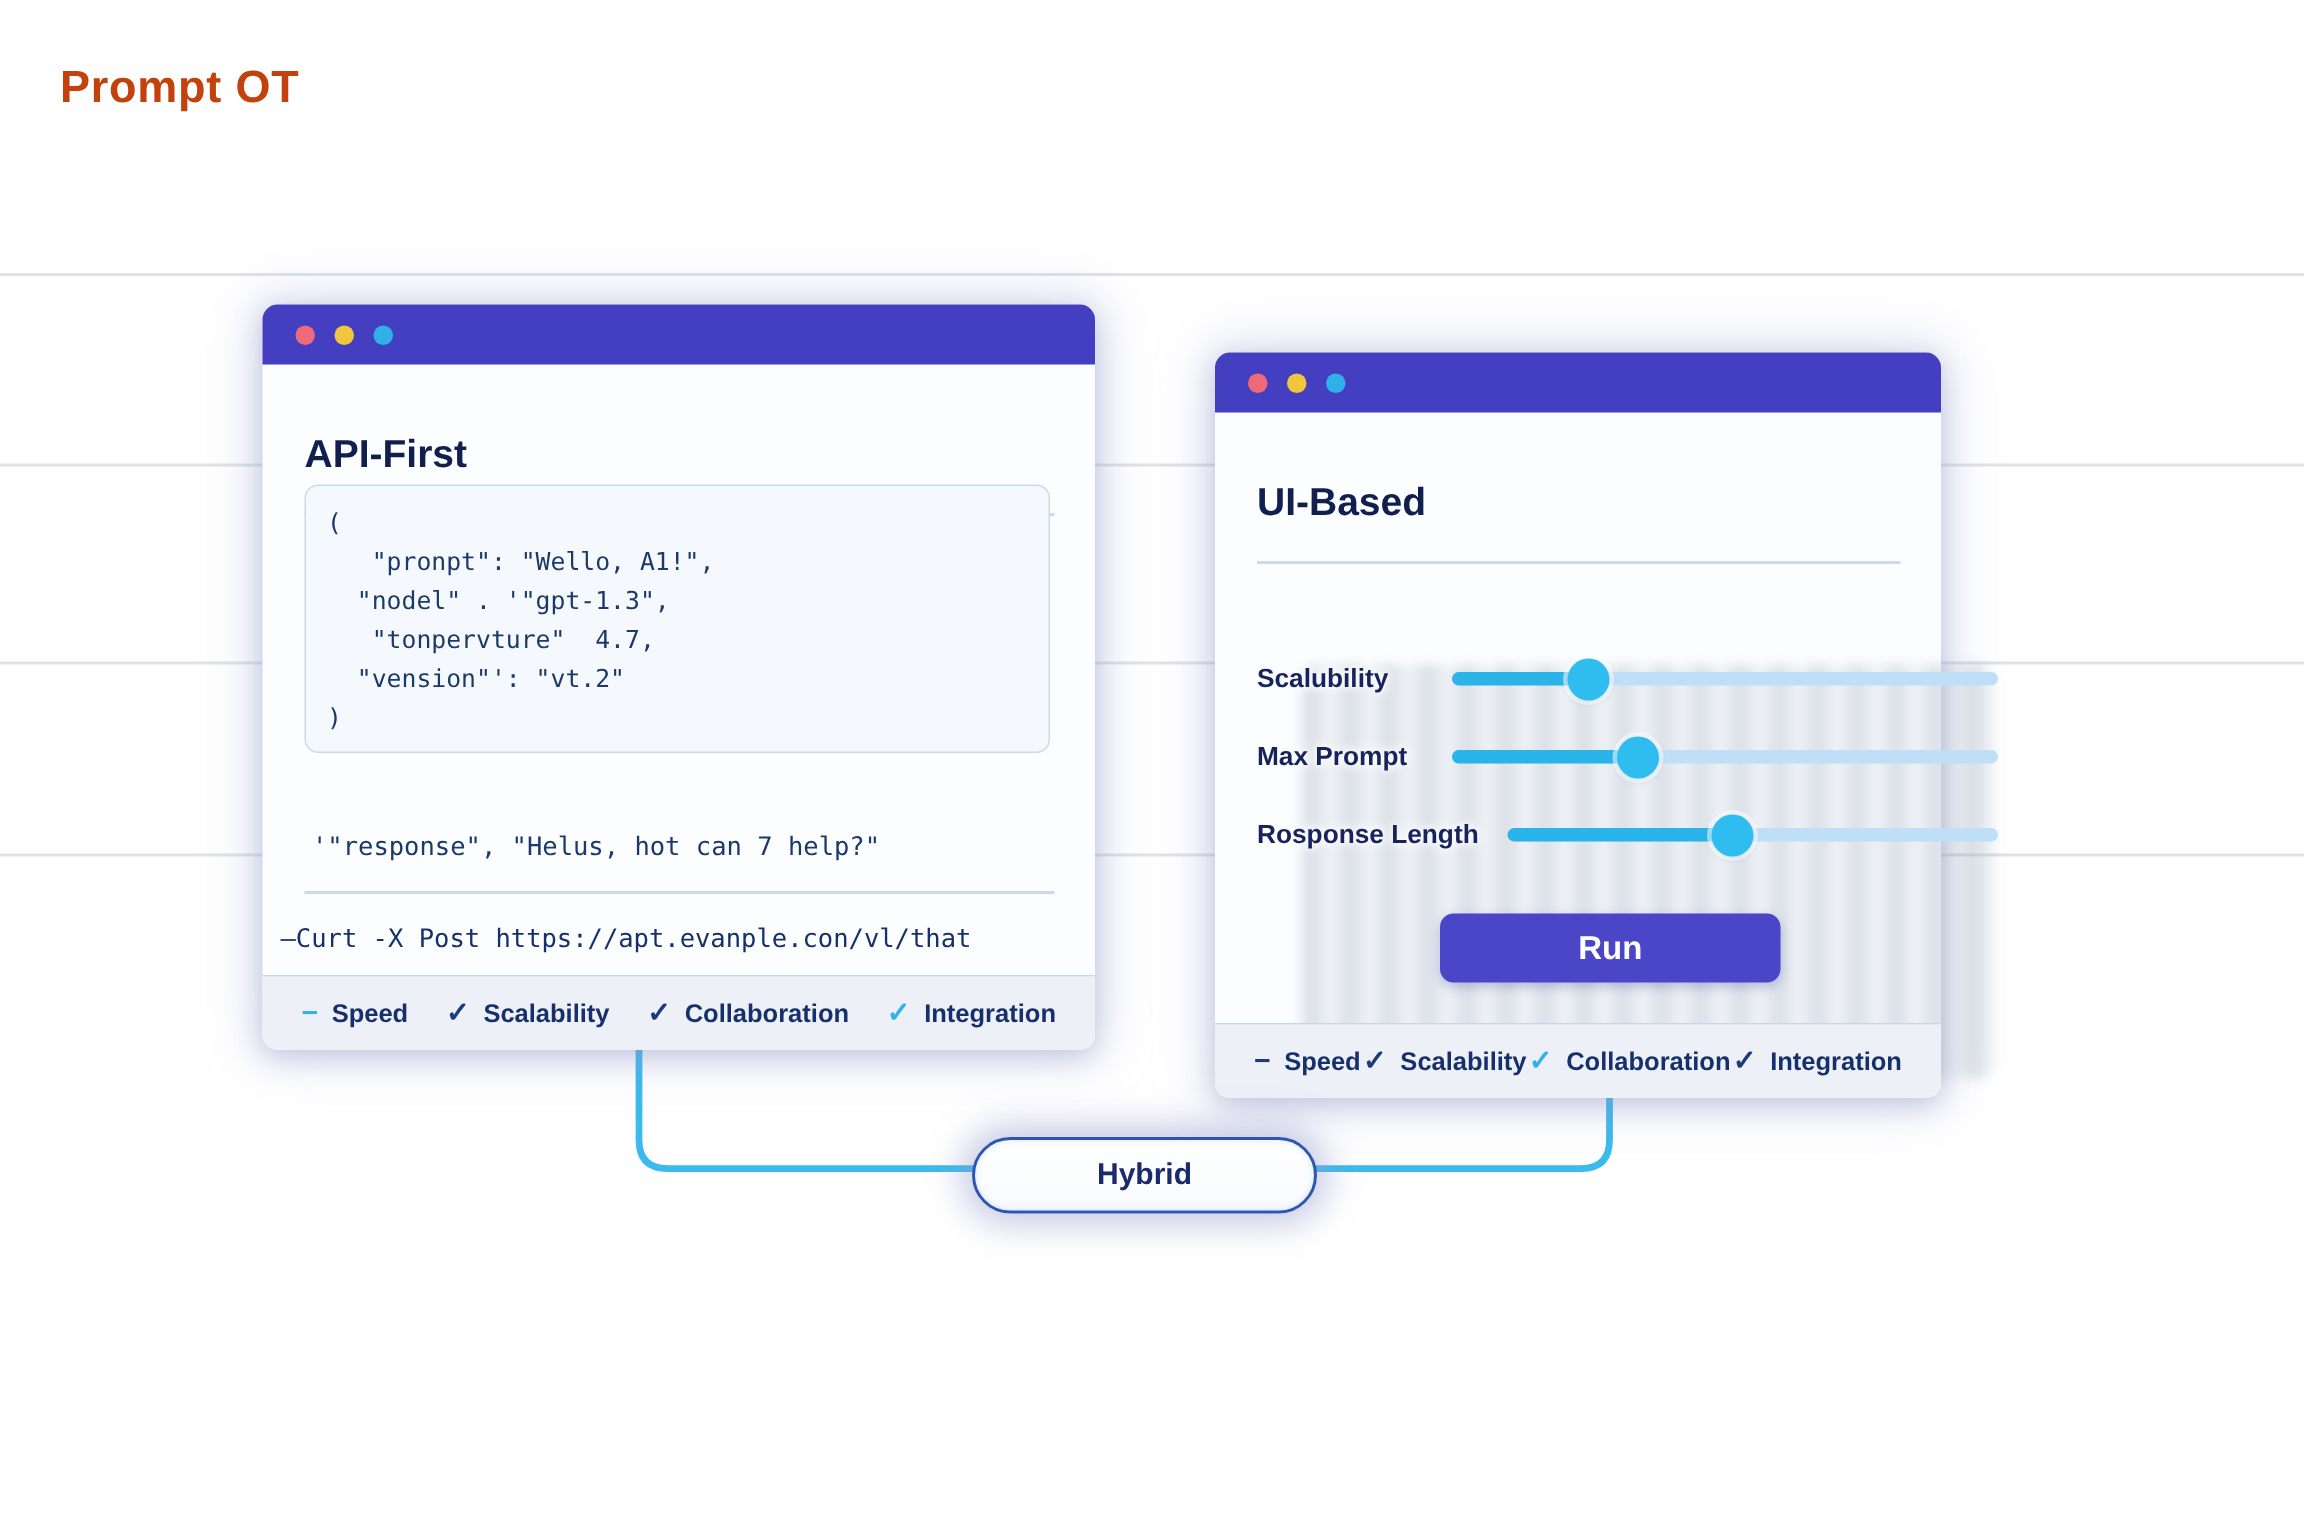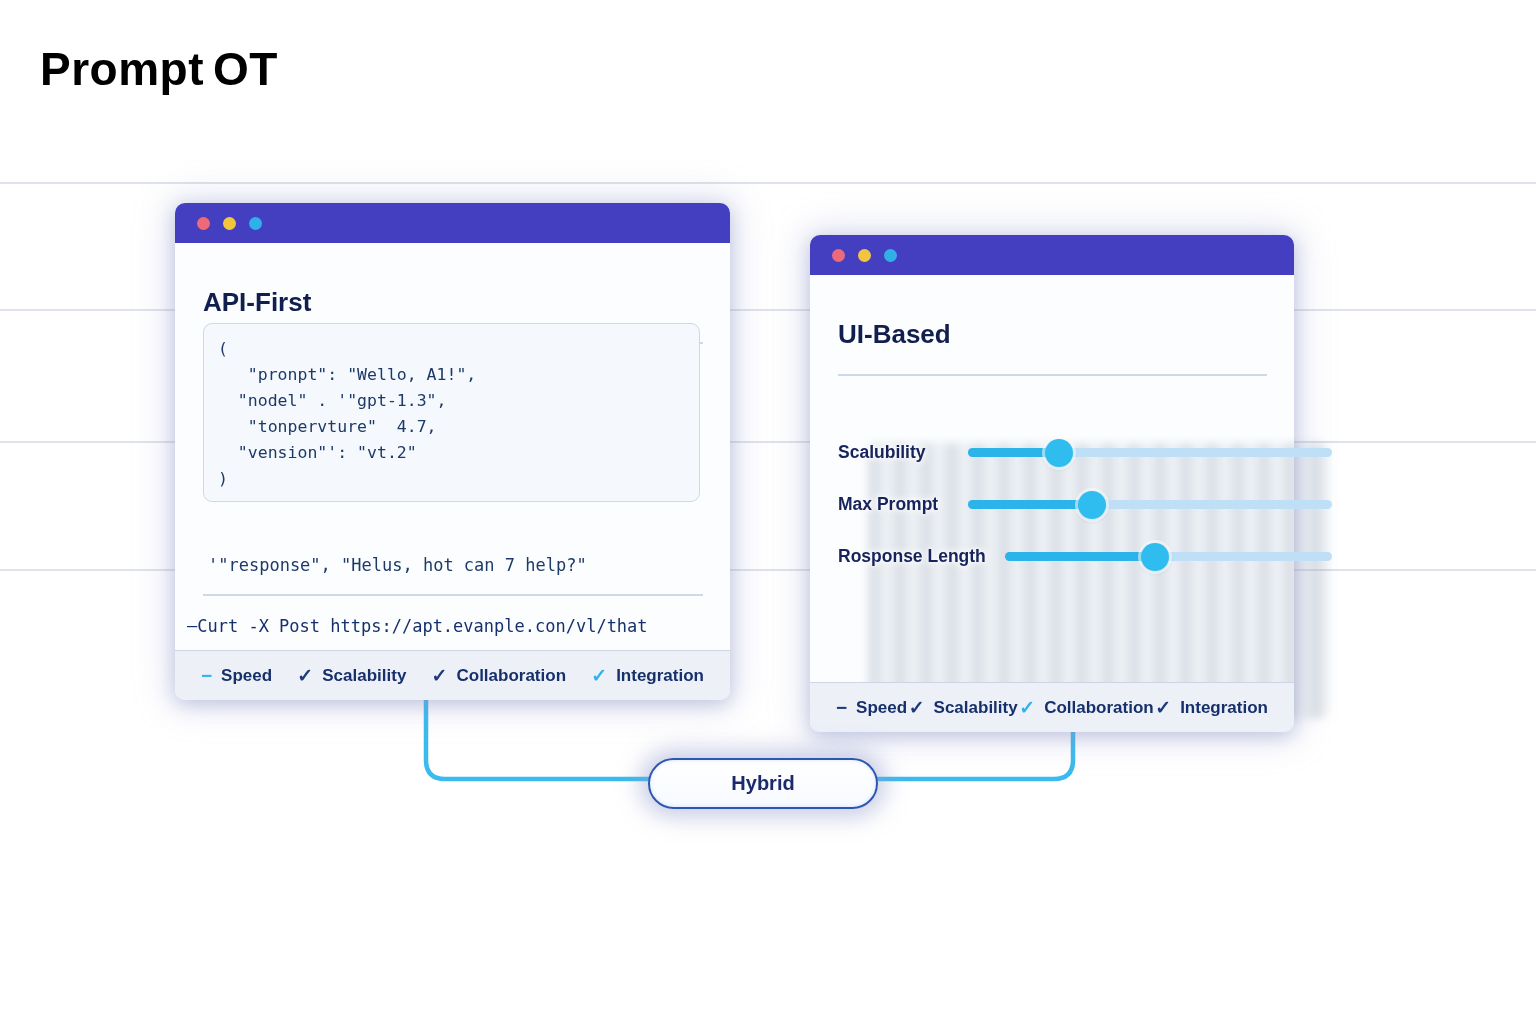--- a/index.html
+++ b/index.html
@@ -8,21 +8,21 @@
     position:relative; overflow:hidden; background:#ffffff;
     font-family:"Liberation Sans", sans-serif; color:#16235c;
   }
   
   .bg-line { position:absolute; left:0; width:1536px; height:2px;
     background:rgba(168,178,198,.38); z-index:0; }
   .bg-line.l1{top:182px;} .bg-line.l2{top:309px;} .bg-line.l3{top:441px;} .bg-line.l4{top:569px;}
 
   
   .logo { position:absolute; left:40px; top:42px; z-index:2;
-    font-size:46px; font-weight:bold; color:#000000; letter-spacing:.5px;
+    font-size:30px; font-weight:bold; color:#c2410c; letter-spacing:.5px;
     text-shadow:0 0 6px #ffffff, 0 0 14px #ffffff; }
   .logo .p2 { margin-left:9px; }
 
   
   .window { position:absolute; top:203px; width:555px; height:497px; z-index:2;
     background:#fcfdff; border-radius:10px;
     box-shadow:0 4px 18px rgba(128,138,190,.40), 0 0 36px 6px rgba(150,158,210,.28); }
   .window.left  { left:175px; }
   .window.right { left:810px; width:484px;margin-top:32px; }
   .titlebar { height:40px; background:#443fc0; border-radius:10px 10px 0 0;
@@ -194,20 +194,21 @@
       </div>
     </div>
     <div class="slider-row row-len">
       <span class="s-label">Rosponse Length</span>
       <div class="track">
         <div class="fill" style="width: 46%;"></div>
         <div class="thumb" style="left: 46%;"></div>
       </div>
     </div>
 
+    <button class="run-btn">Run</button>
 
     <div class="win-footer">
       <div class="badge">
         <span class="glyph navy">−</span>
         <span>Speed</span>
       </div>
       <div class="badge">
         <span class="glyph navy">✓</span>
         <span>Scalability</span>
       </div>

